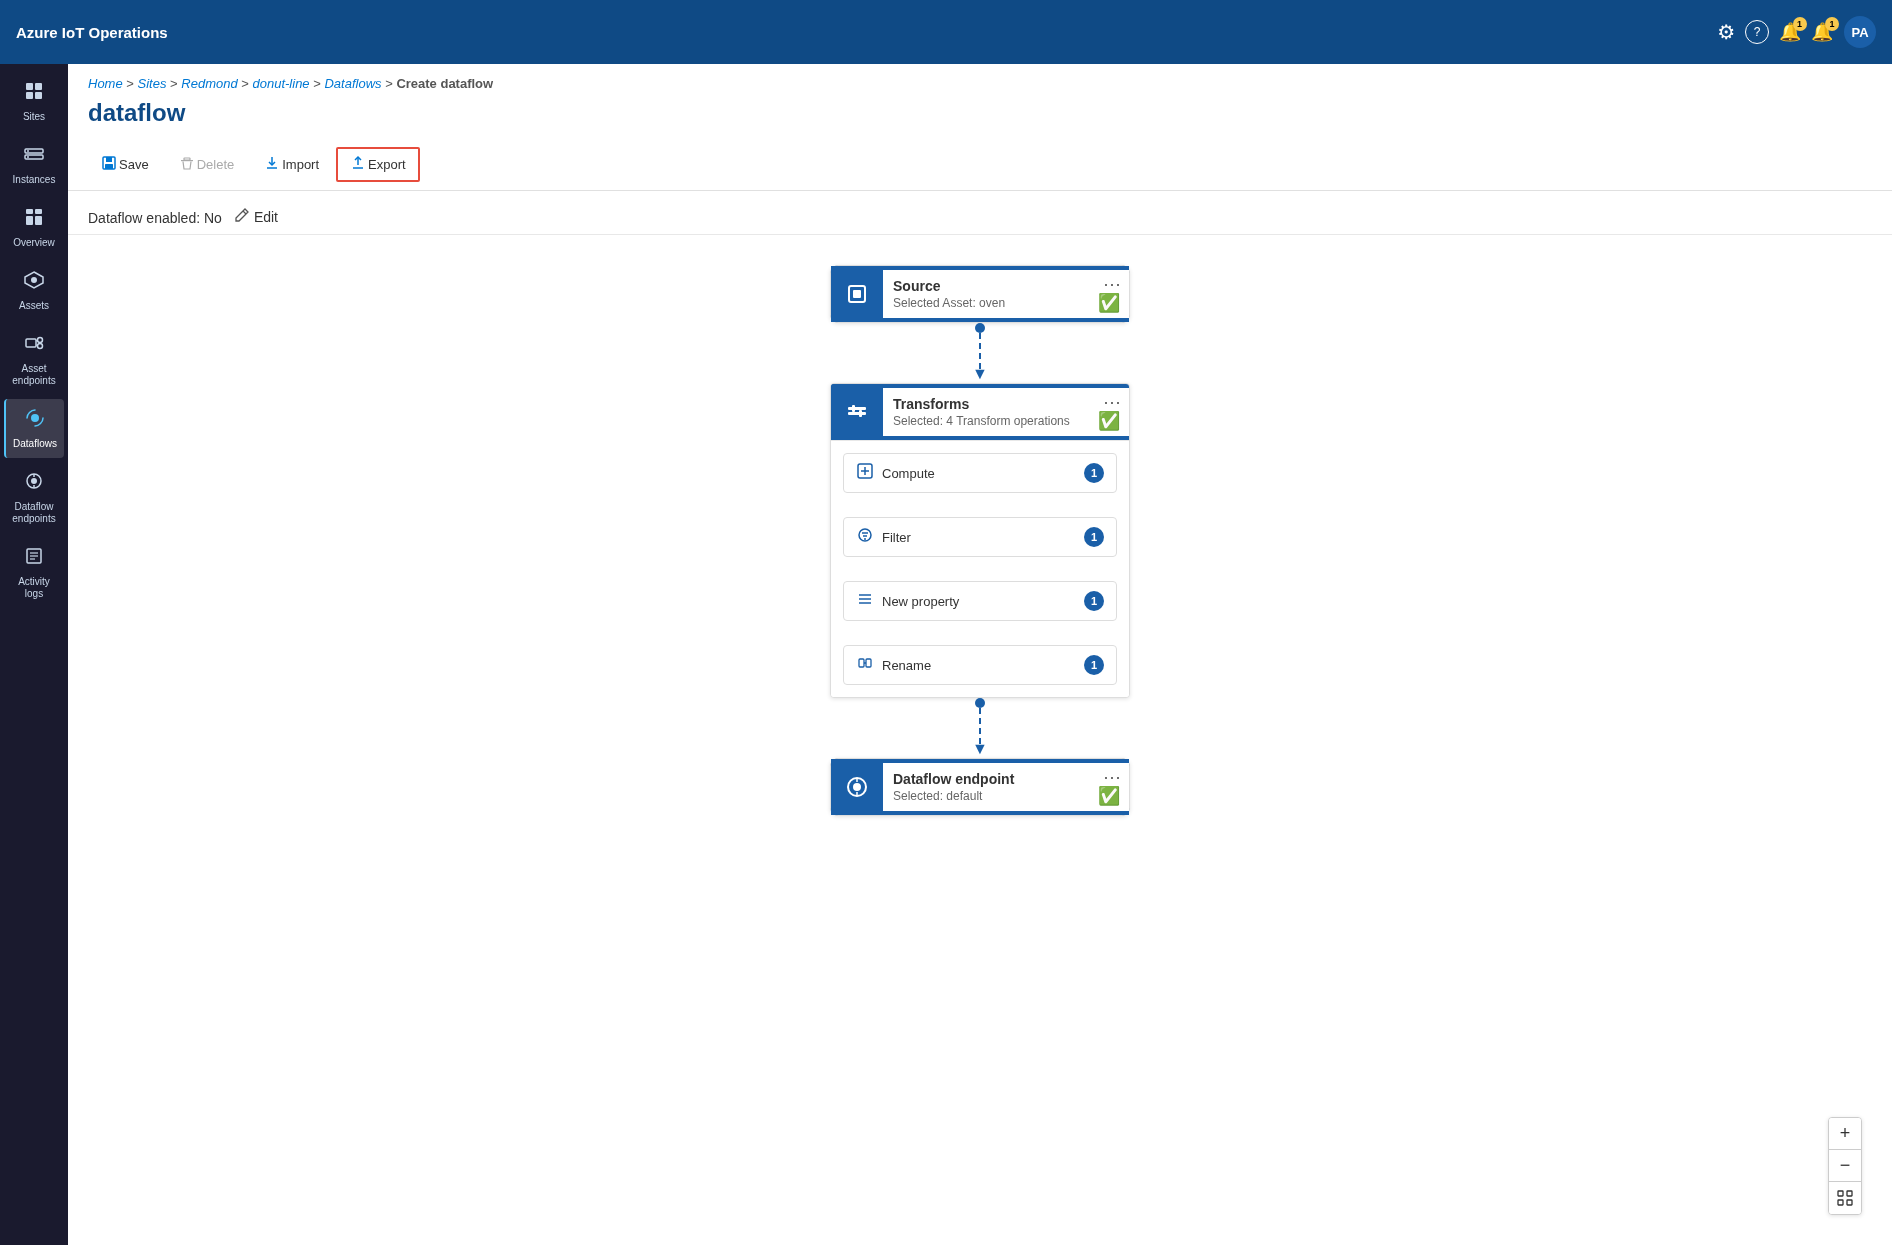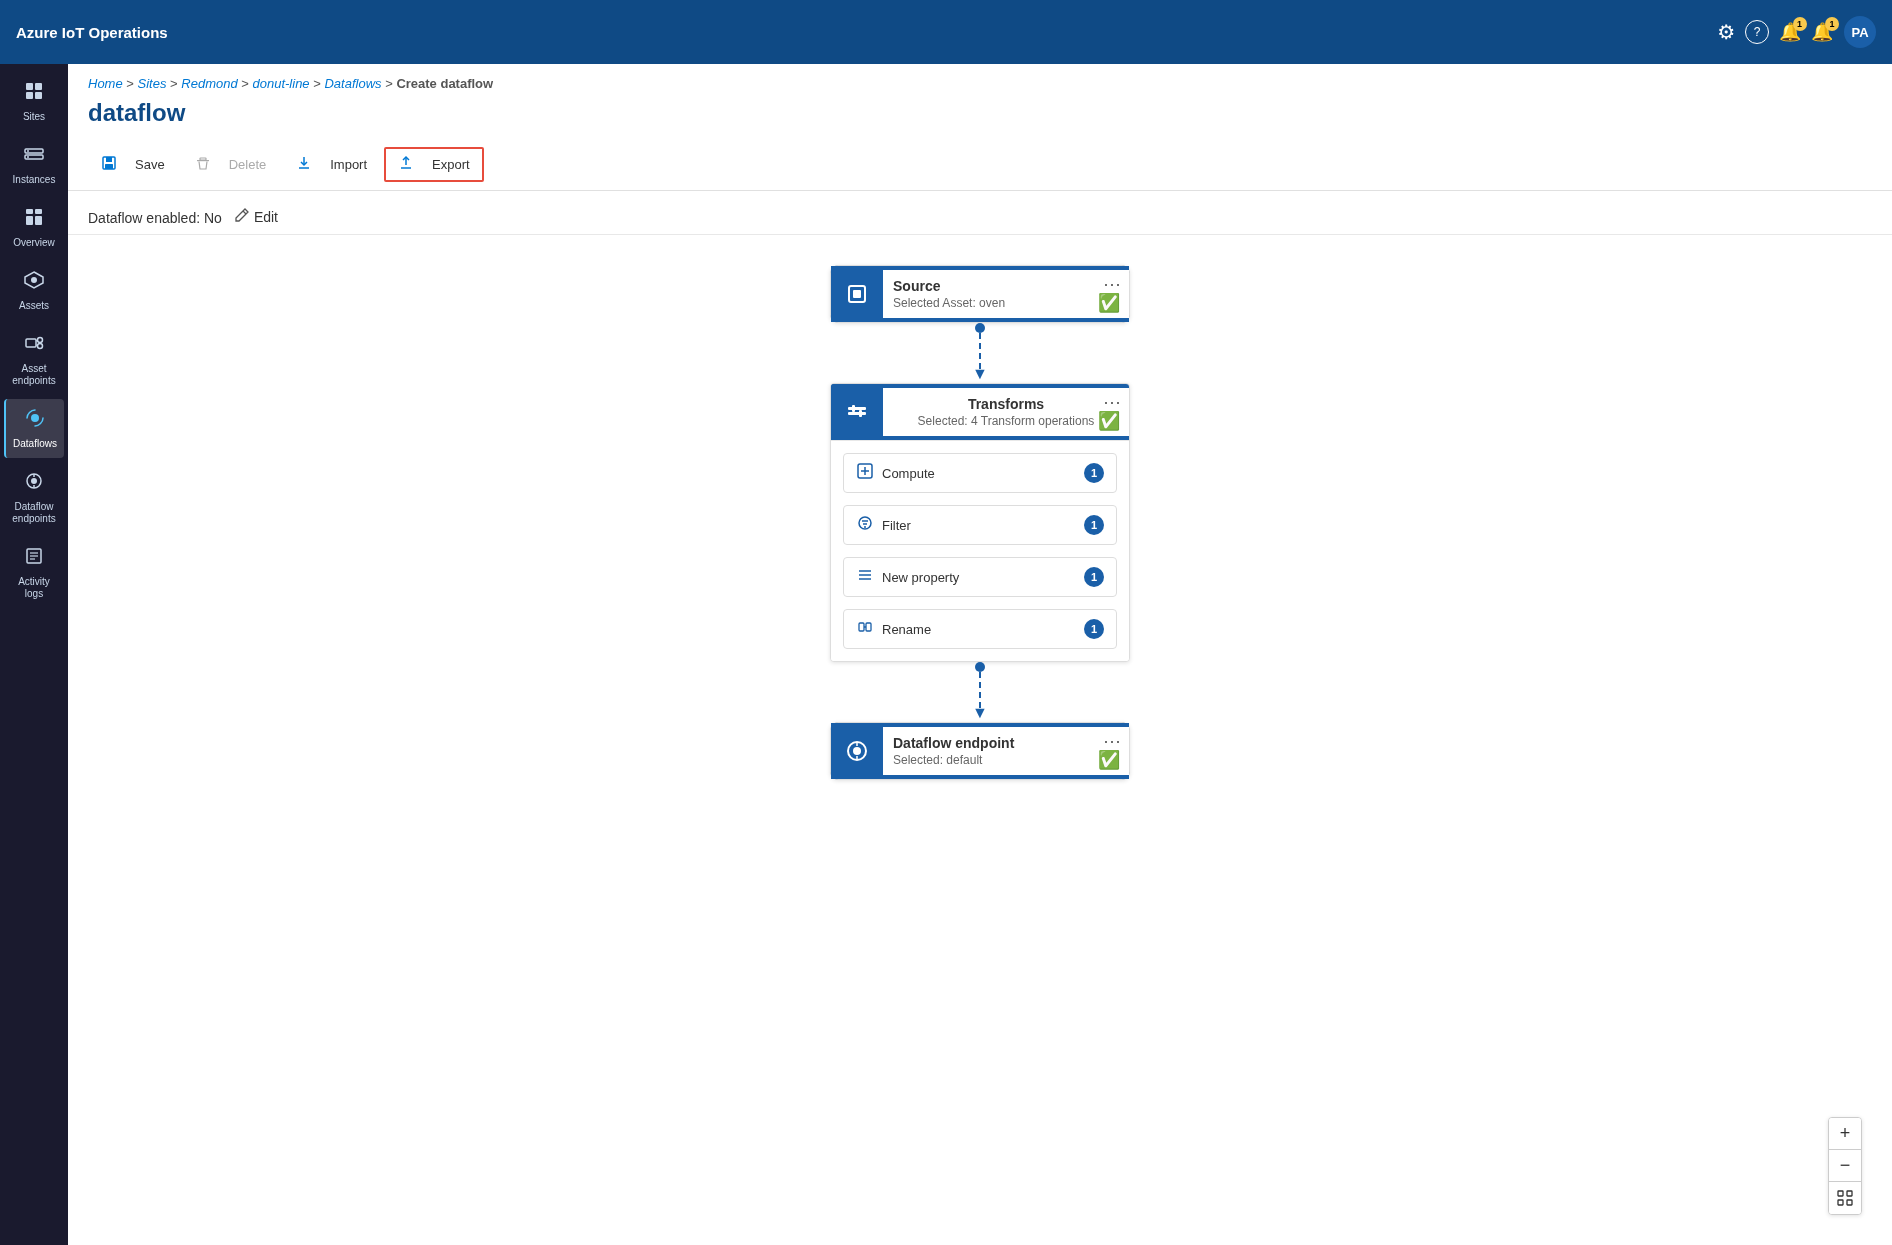--- a/index.html
+++ b/index.html
@@ -73,21 +73,21 @@
       padding: 4px 20px 12px;
       font-size: 24px; font-weight: 600; color: #0f4a85;
     }
 
     
     .toolbar {
       display: flex; align-items: center; gap: 4px;
       padding: 8px 20px; border-bottom: 1px solid #e0e0e0;
     }
     .toolbar-btn {
-      display: flex; align-items: center; gap: 18px;
+      display: flex; align-items: center; gap: 2px;
       padding: 6px 12px; border: 1px solid transparent; border-radius: 2px;
       background: transparent; cursor: pointer; font-size: 13px; color: #333;
     }
     .toolbar-btn.active-outline { border: 2px solid #e74c3c; }
     .toolbar-btn-icon { font-size: 15px; color: #0078d4; }
     .toolbar-btn.disabled { color: #aaa; }
     .toolbar-btn.disabled .toolbar-btn-icon { color: #aaa; }
 
     
     .canvas-header {
@@ -154,39 +154,39 @@
       background: #1a5fa8; margin-bottom: 0;
     }
     .connector-arrow {
       font-size: 16px; color: #1a5fa8; margin-top: -4px;
     }
 
     
     .transform-panel {
       border: 1px solid #ddd; border-radius: 4px; background: white;
       box-shadow: 0 1px 4px rgba(0,0,0,0.12);
-      width: 300px; overflow: hidden; text-align: center;
+      width: 300px; overflow: hidden;
     }
     .transform-header {
       display: flex; align-items: center;
       background: #1a5fa8;
       position: relative; min-height: 56px;
     }
     .transform-header-icon {
       background: #1a5fa8; width: 52px; min-height: 56px;
       display: flex; align-items: center; justify-content: center;
       color: white; font-size: 22px; flex-shrink: 0;
     }
     .transform-header-info {
       flex: 1; padding: 8px 10px; background: white;
     }
     .transform-items {
       padding: 12px; background: white;
       border-top: 1px solid #e8e8e8;
-      display: flex; flex-direction: column; gap: 12px;
+      display: flex; flex-direction: column; gap: 24px;
     }
     .transform-item {
       display: flex; align-items: center; justify-content: space-between;
       background: white; border: 1px solid #ddd; border-radius: 4px;
       padding: 8px 12px; cursor: pointer;
     }
     .transform-item-left { display: flex; align-items: center; gap: 8px; font-size: 13px; color: #333; }
     .transform-item-icon { color: #1a5fa8; font-size: 16px; }
     .count-badge {
       background: #1a5fa8; color: white; border-radius: 50%;

